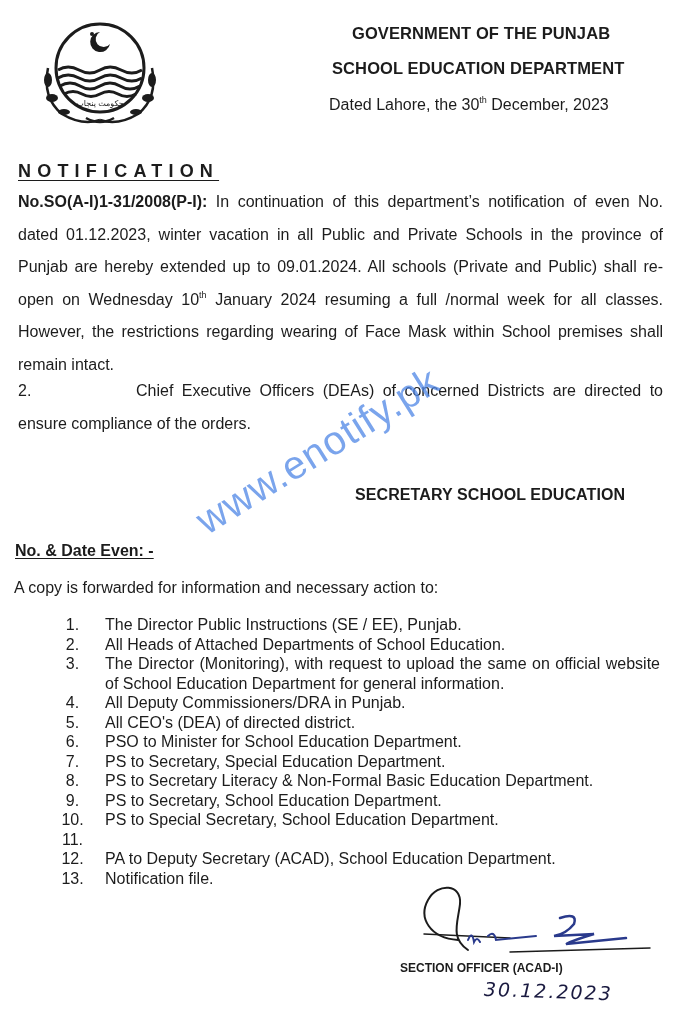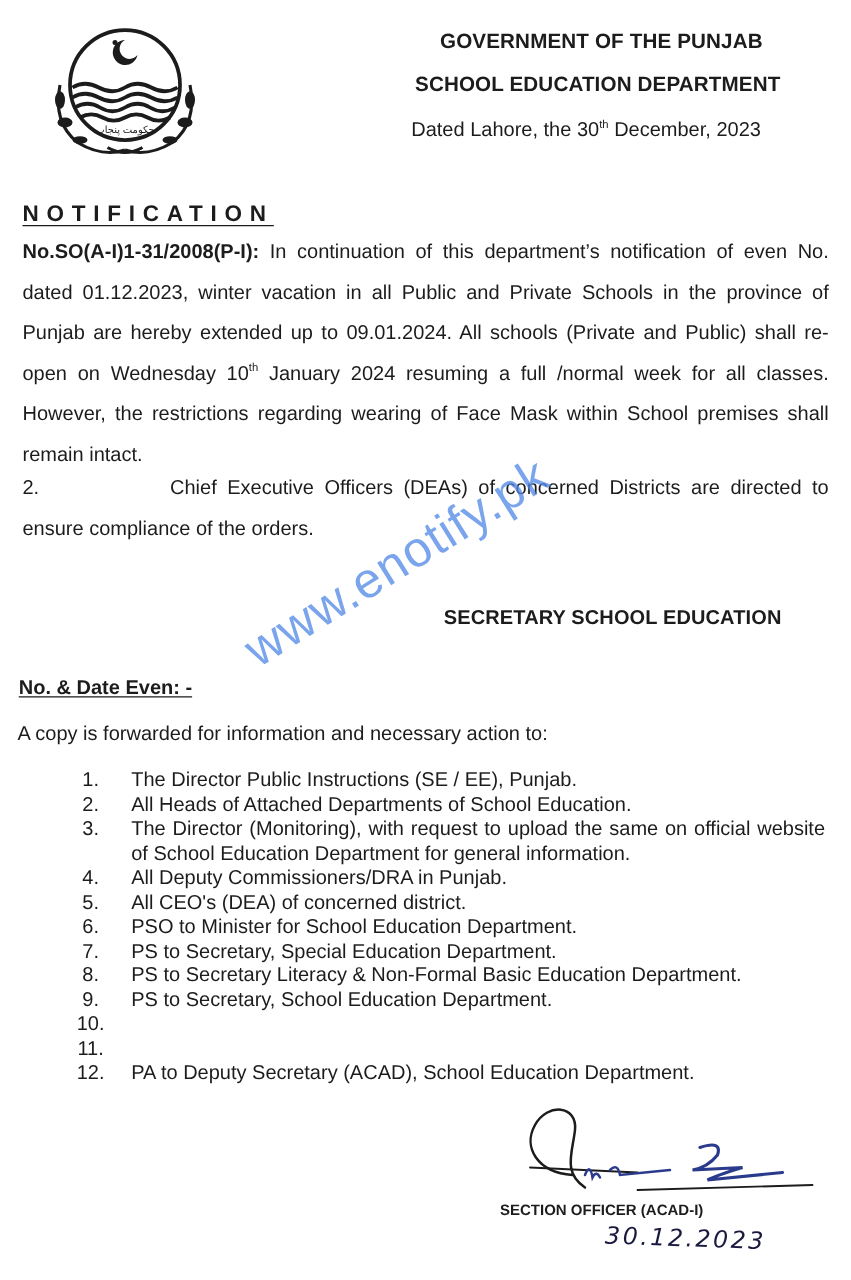--- a/index.html
+++ b/index.html
@@ -88,47 +88,52 @@
   <div class="li">
       <span class="n">3.</span>
       <span class="t">The Director (Monitoring), with request to upload the same on official website of School Education Department for general information.</span>
     </div>
   <div class="li">
       <span class="n">4.</span>
       <span class="t">All Deputy Commissioners/DRA in Punjab.</span>
     </div>
   <div class="li">
       <span class="n">5.</span>
-      <span class="t">All CEO's (DEA) of concerned district.</span>
+      <span class="t">All CEO's (DEA) of directed district.</span>
     </div>
   <div class="li">
       <span class="n">6.</span>
       <span class="t">PSO to Minister for School Education Department.</span>
     </div>
   <div class="li">
       <span class="n">7.</span>
       <span class="t">PS to Secretary, Special Education Department.</span>
     </div>
   <div class="li">
       <span class="n">8.</span>
       <span class="t">PS to Secretary Literacy &amp; Non-Formal Basic Education Department.</span>
     </div>
   <div class="li">
       <span class="n">9.</span>
       <span class="t">PS to Secretary, School Education Department.</span>
     </div>
   <div class="li">
       <span class="n">10.</span>
+      <span class="t">PS to Special Secretary, School Education Department.</span>
     </div>
   <div class="li">
       <span class="n">11.</span>
     </div>
   <div class="li">
       <span class="n">12.</span>
       <span class="t">PA to Deputy Secretary (ACAD), School Education Department.</span>
+    </div>
+  <div class="li">
+      <span class="n">13.</span>
+      <span class="t">Notification file.</span>
     </div>
 </div>
 
 <svg class="abs sig" viewBox="0 0 250 80">
   <g fill="none" stroke-linecap="round">
     <path d="M48 62 C 20 60, 8 40, 18 22 C 28 4, 52 6, 50 26 C 48 44, 40 60, 58 72" stroke="#1c1c1c" stroke-width="2"></path>
     <path d="M14 56 L 100 60" stroke="#1c1c1c" stroke-width="1.5"></path>
     <path d="M58 62 q4 -10 6 2 q3 -6 6 0 M78 58 q6 -6 8 4 l 40 -4" stroke="#2a3a8c" stroke-width="2"></path>
     <path d="M150 40 q18 -6 14 6 q-8 10 -20 12 l 40 -2 q-20 6 -28 10 l 60 -6" stroke="#2a3a8c" stroke-width="2.5"></path>
     <path d="M100 74 L 240 70" stroke="#1c1c1c" stroke-width="1.5"></path>

